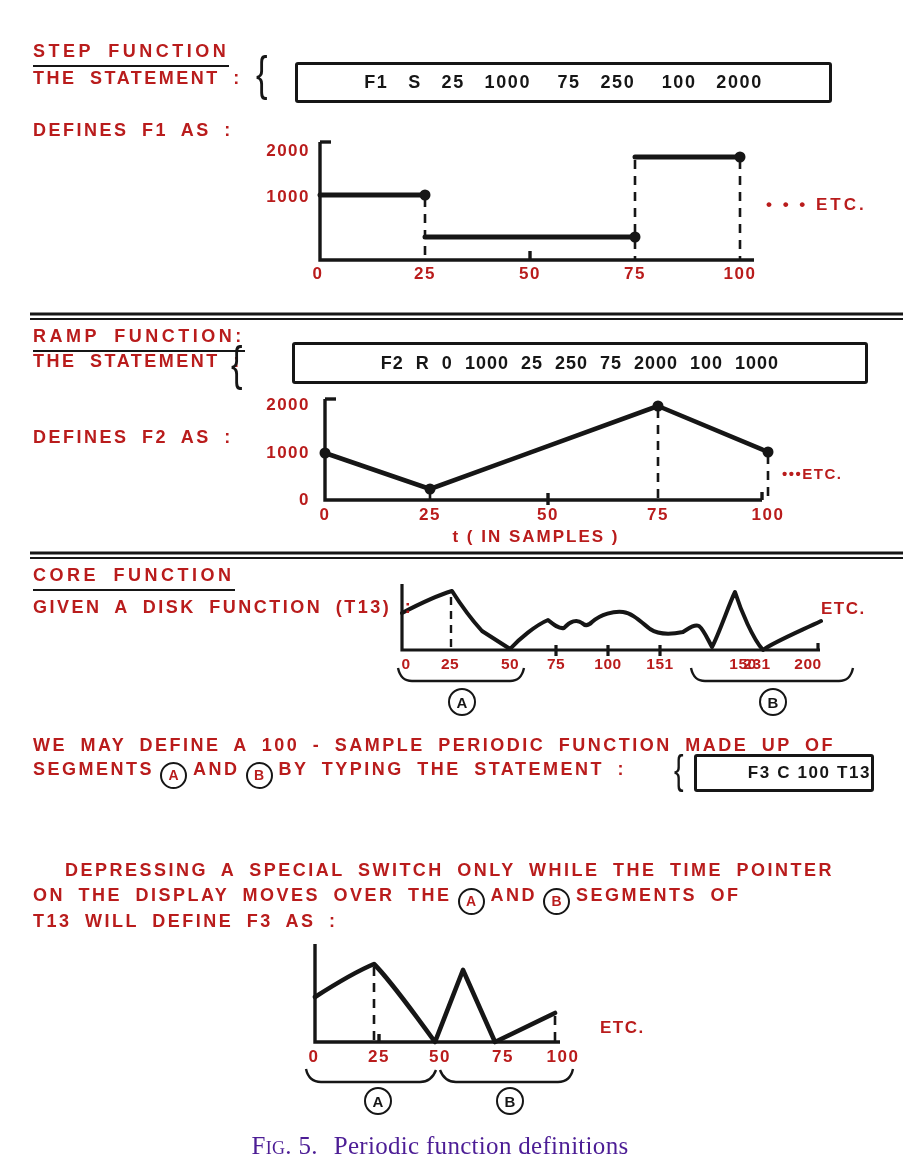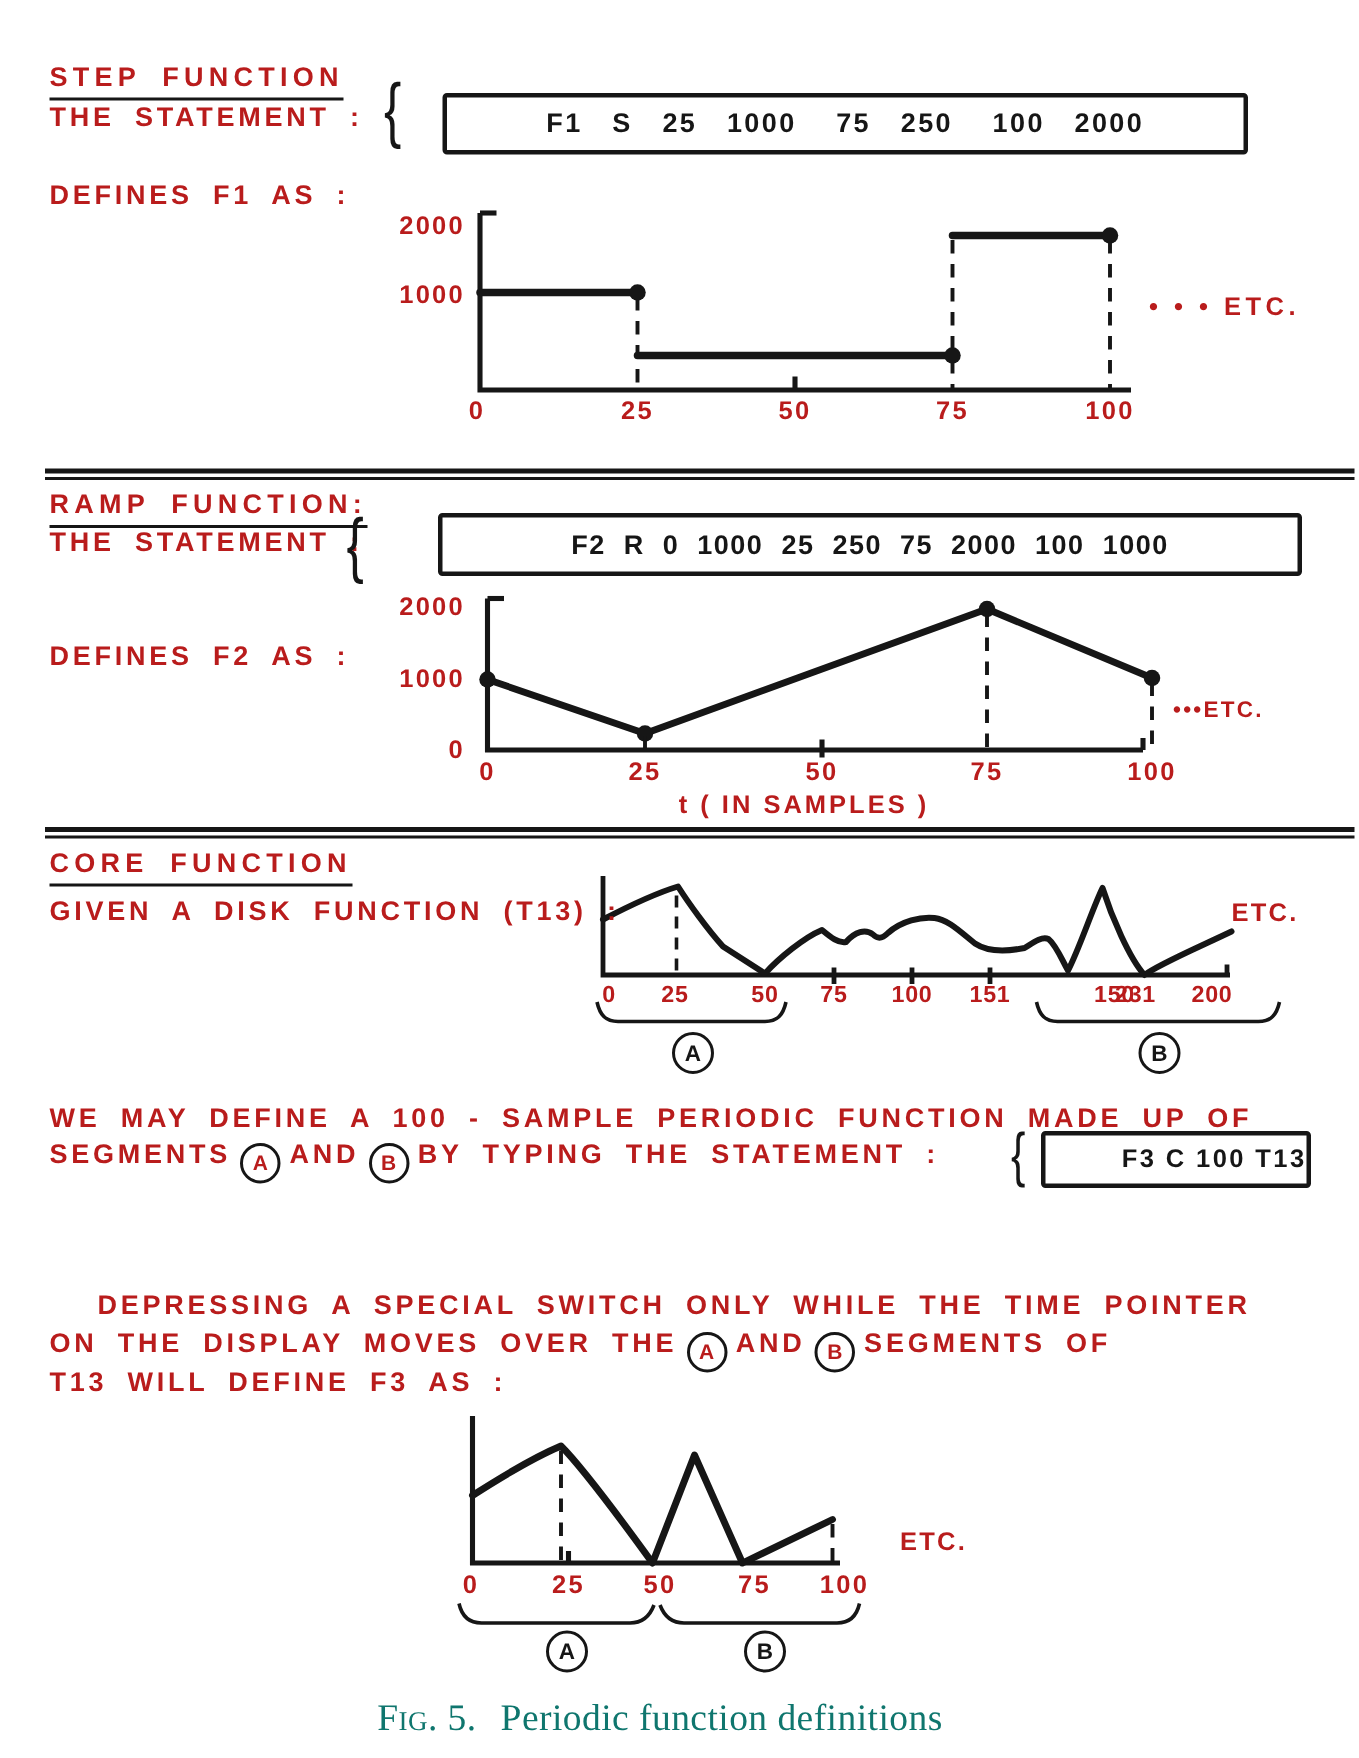--- a/index.html
+++ b/index.html
@@ -17,21 +17,21 @@
            display:flex;align-items:center;justify-content:center;}
   .stmttext{font:700 18px "Liberation Sans",sans-serif;letter-spacing:1.6px;color:#161616;white-space:pre;}
   .brace{position:absolute;font:400 48px "Liberation Sans",sans-serif;color:#161616;
          transform:scaleX(0.72);transform-origin:left center;line-height:1;}
   .circ{display:inline-flex;width:23px;height:23px;border:2.5px solid #161616;border-radius:50%;
         align-items:center;justify-content:center;font-size:14px;letter-spacing:0;word-spacing:0;
         margin:0 6px;vertical-align:-5px;background:#fff;flex:0 0 auto;}
   .circAbs{position:absolute;display:flex;width:24px;height:24px;border:2.6px solid #161616;
         border-radius:50%;align-items:center;justify-content:center;
         font:700 15px "Liberation Sans",sans-serif;color:#161616;background:#fff;}
-  .caption{position:absolute;font:400 25px "Liberation Serif",serif;color:#0f766e;
+  .caption{position:absolute;font:400 25px "Liberation Serif",serif;color:#4c1d95;
            letter-spacing:0.3px;}
   .fig{font-variant:small-caps;margin-right:16px;}
 </style>
 </head>
 <body>
 
 <div class="page">
 
   <svg class="draw" width="906" height="1172" viewBox="0 0 906 1172">
     <g stroke="#161616" fill="none">

